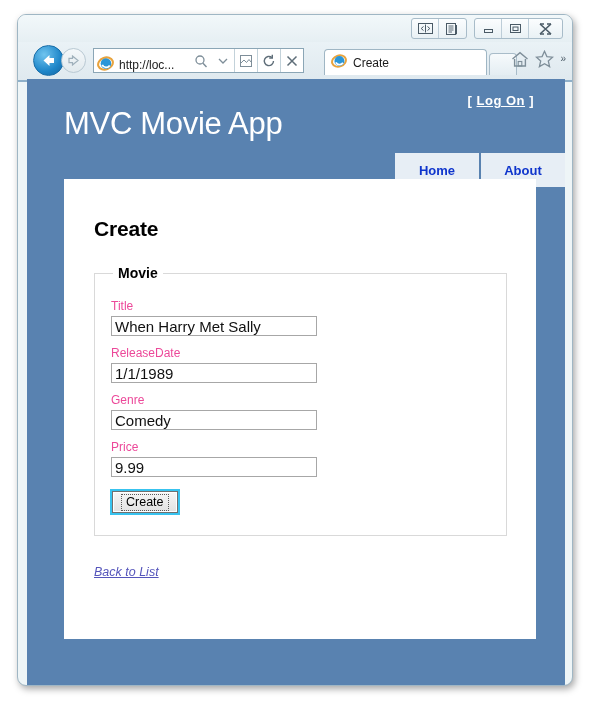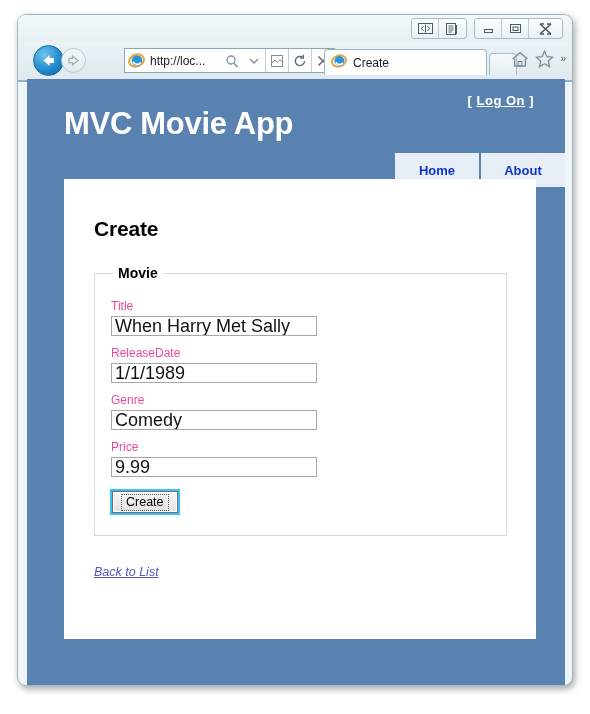--- a/index.html
+++ b/index.html
@@ -88,27 +88,27 @@
     width: 25px; height: 25px;
     border-radius: 50%;
     background: linear-gradient(to bottom,#f4f8fa,#e2eaee);
     border: 1px solid #b9c9d3;
     box-sizing: border-box;
     display:flex; align-items:center; justify-content:center;
   }
 
   #address-bar {
     position: absolute;
-    left: 106px; top: 6px;
+    left: 75px; top: 6px;
     width: 211px; height: 25px;
     background: #ffffff;
     border: 1px solid #8ba6b6;
     box-sizing: border-box;
     display: flex;
-    align-items: center;
+    align-items: flex-end;
   }
   #address-favicon { margin-left: 3px; display:flex; }
   #address-text {
     flex: 1;
     font-size: 12px;
     color: #222;
     padding-left: 5px;
     white-space: nowrap;
     overflow: hidden;
   }
@@ -207,21 +207,21 @@
     color: #ffffff;
     text-decoration: underline;
     font-weight: bold;
   }
   #site-title {
     position: absolute;
     left: 37px;
     top: 27px;
     color: #ffffff;
     font-size: 31px;
-    font-weight: bold;
+    font-weight: normal;
     letter-spacing: -0.3px;
   }
   #main-nav {
     position: absolute;
     right: 0px;
     top: 74px;
     display: flex;
   }
   .nav-tab {
     background: #e7eef5;
@@ -277,21 +277,21 @@
     color: #ec4899;
     margin: 6px 0 3px 2px;
   }
   .field-input {
     width: 206px;
     height: 20px;
     box-sizing: border-box;
     border: 1px solid #a7a7a7;
     background: #ffffff;
     font-family: "Liberation Sans", sans-serif;
-    font-size: 18px;
+    font-size: 15px;
     color: #111111;
     padding: 0 3px;
     margin: 0 0 10px 2px;
     display: block;
   }
 
   #create-button {
     margin: 4px 0 0 3px;
     min-width: 56px;
     height: 22px;

